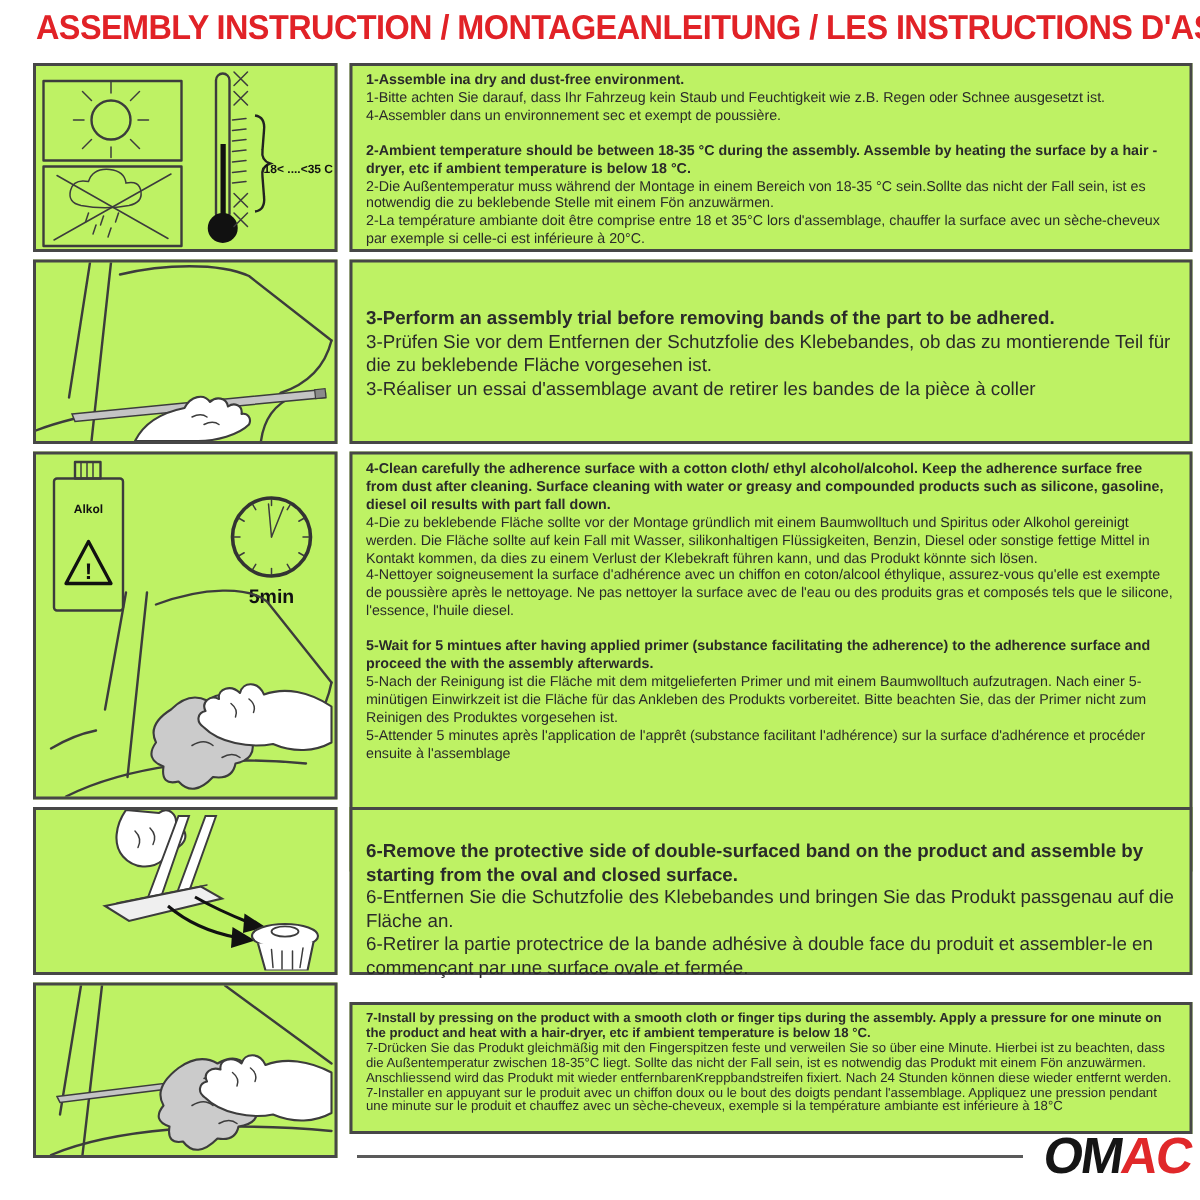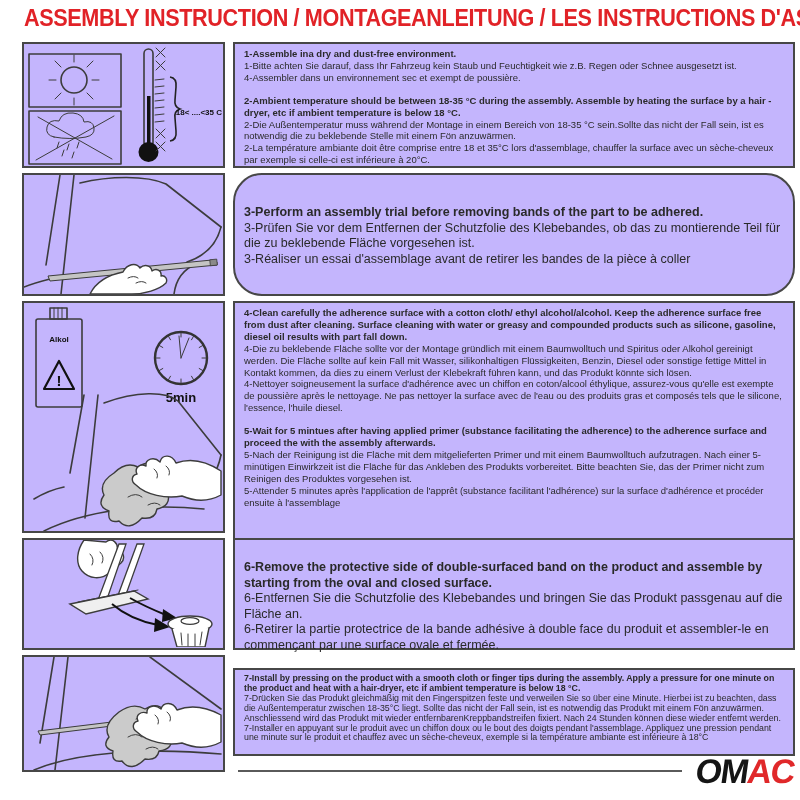--- a/index.html
+++ b/index.html
@@ -1,33 +1,33 @@
 <!DOCTYPE html>
 <html><head>
 <meta charset="utf-8">
 <style>
   html,body{margin:0;padding:0;background:#ffffff;}
   .page{position:relative;width:800px;height:800px;background:#fff;
         font-family:"Liberation Sans",sans-serif;color:#2a2a2a;overflow:hidden;}
   .title{position:absolute;top:5px;left:0;right:0;text-align:center;
          color:#e12227;font-weight:bold;font-size:23px;letter-spacing:-0.4px;
          transform:scaleX(0.94);white-space:nowrap;}
-  .box{position:absolute;border:2px solid #474747;background:#c4b5fd;box-sizing:border-box;}
+  .box{position:absolute;border:2px solid #474747;background:#bef264;box-sizing:border-box;}
   .txt{padding:4px 9px;}
   .txt p{margin:0;}
   .small p{font-size:9.5px;line-height:11.9px;}
   .tiny  p{font-size:8.8px;line-height:9.9px;}
   .big   p{font-size:12.5px;line-height:15.6px;}
   p.en{font-weight:bold;}
   .gap{height:11px;}
   
   #r1l{left:22px;top:42px;width:203px;height:126px;}
   #r1r{left:233px;top:42px;width:562px;height:126px;}
   #r2l{left:22px;top:173px;width:203px;height:123px;}
-  #r2r{left:233px;top:173px;width:562px;height:123px;padding-top:30px;border-radius:29px;}
+  #r2r{left:233px;top:173px;width:562px;height:123px;padding-top:30px;}
   #r3l{left:22px;top:301px;width:203px;height:232px;}
   #r3r{left:233px;top:301px;width:562px;height:280px;}
   #r4l{left:22px;top:538px;width:203px;height:112px;}
   #r4r{left:233px;top:538px;width:562px;height:112px;padding-top:20px;}
   #r5l{left:22px;top:655px;width:203px;height:117px;}
   #r5r{left:233px;top:655px;width:562px;height:88px;margin-top:13px;}
   
   svg{display:block;}
   .ln{fill:none;stroke:#3c3c3c;stroke-width:1.6;stroke-linecap:round;stroke-linejoin:round;}
   .thin{fill:none;stroke:#3c3c3c;stroke-width:1;stroke-linecap:round;}

